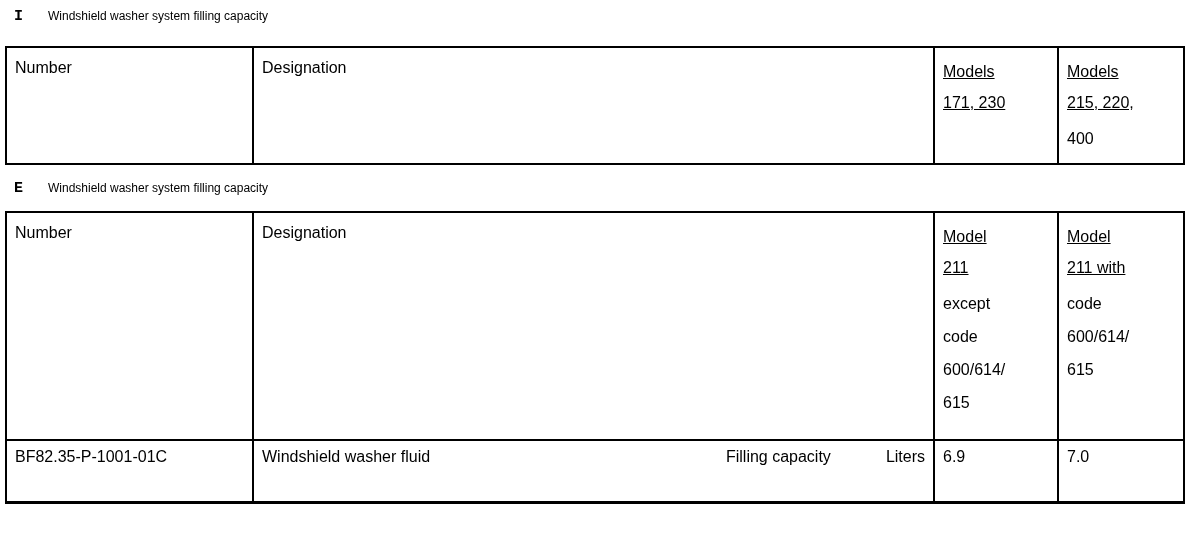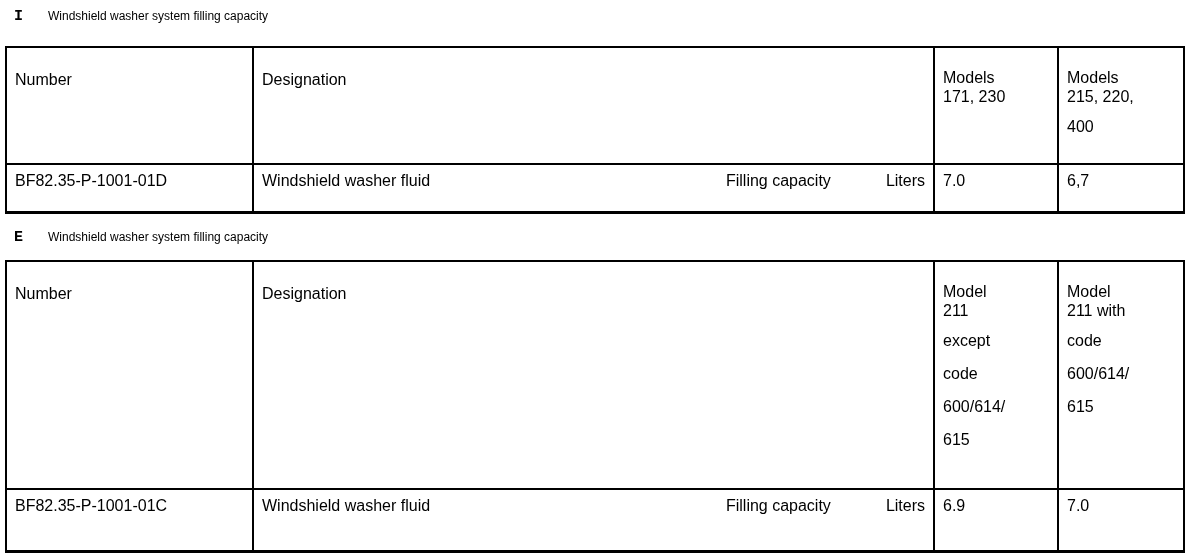--- a/index.html
+++ b/index.html
@@ -35,33 +35,33 @@
 
   table.cap-table {
     border-collapse: collapse;
     table-layout: fixed;
     width: 1178px;
     margin-left: 5px;
   }
   table.cap-table, table.cap-table td { border: 2px solid #000000; }
   table.cap-table td {
     vertical-align: top;
-    padding: 20px 8px;
+    padding: 8px 8px;
     font-size: 16px;
     line-height: 23px;
     overflow: hidden;
   }
   tr.data-row td { border-bottom-width: 3px; line-height: 20px; padding-top: 6px; }
 
   .t1 tr.header-row { height: 116px; }
   .t1 tr.data-row   { height: 48px; }
   .t2 tr.header-row { height: 228px; }
   .t2 tr.data-row   { height: 62px; }
 
-  .block-a { white-space: pre-line; line-height: 19px; }
+  .block-a { white-space: pre-line; line-height: 31px; text-decoration: underline; }
   .block-b { white-space: pre-line; line-height: 33px; margin-top: 4px; }
 
   td.number-cell { font-size: 14px; }
 
   .desig { display: flex; align-items: baseline; }
   .desig .name { flex: 1 1 auto; }
   .desig .attr { flex: 0 0 auto; margin-right: 55px; }
   .desig .unit { flex: 0 0 auto; }
 </style>
 </head>
@@ -88,32 +88,20 @@
         <td>
           <div class="block-a">Models
 171, 230</div>
           <div class="block-b"></div>
         </td>
         <td>
           <div class="block-a">Models
 215, 220,</div>
           <div class="block-b">400</div>
         </td>
-      </tr>
-      <tr class="data-row">
-        <td class="number-cell">BF82.35-P-1001-01D</td>
-        <td>
-          <div class="desig">
-            <span class="name">Windshield washer fluid</span>
-            <span class="attr">Filling capacity</span>
-            <span class="unit">Liters</span>
-          </div>
-        </td>
-        <td>7.0</td>
-        <td>6,7</td>
       </tr>
     </tbody>
   </table>
 
   <div class="heading heading-2">
     <span class="heading-label">E</span>
     <span class="heading-title">Windshield washer system filling capacity</span>
   </div>
 
   <table class="cap-table t2">

